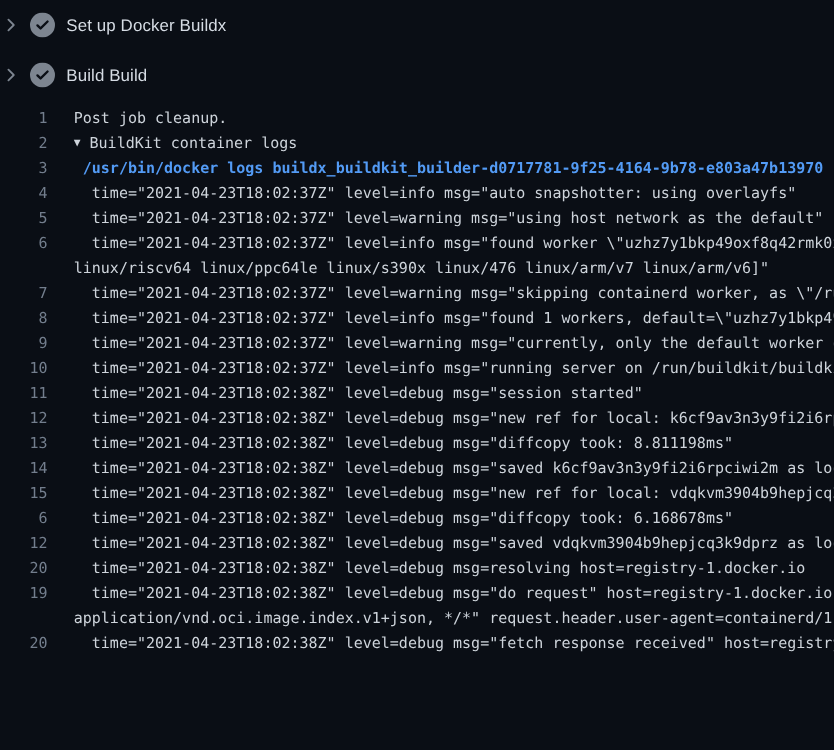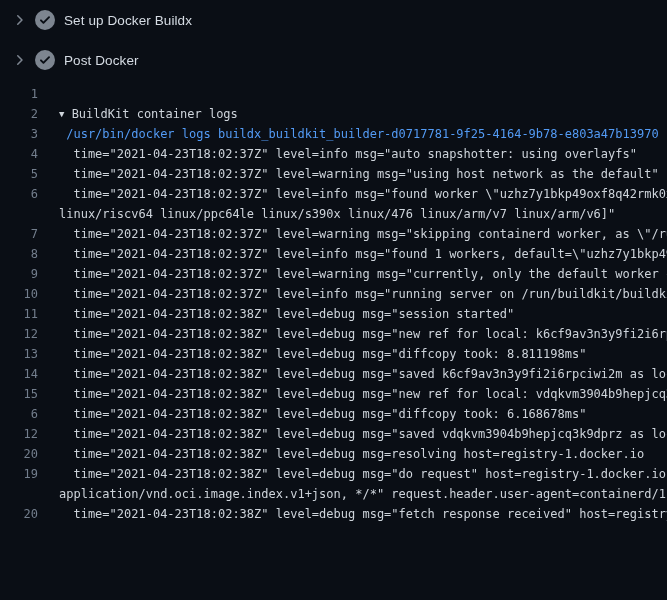--- a/index.html
+++ b/index.html
@@ -17,21 +17,21 @@
     position:relative;
     width:667px;height:600px;
     overflow:hidden;
     background:var(--bg);
     font-family:"Liberation Sans","DejaVu Sans",sans-serif;
   }
   
   .steps{width:100%;}
   .step-header{
     display:flex;align-items:center;
-    height:40px;padding-left:11px;
+    height:40px;
     cursor:pointer;
   }
   .step-header.expanded{background:var(--header-bg);height:38px;}
   .step-header .chev{width:16px;height:16px;flex:0 0 16px;display:flex;align-items:center;justify-content:center;}
   .step-header .chev svg{fill:var(--icon);}
   .step-header .chev .down{display:none;}
   .step-header.expanded .chev .down{display:block;}
   .step-header .check{margin-left:8px;width:20px;height:20px;flex:0 0 20px;}
   .step-header .check svg{display:block;fill:var(--icon);}
   .step-header .title{
@@ -51,21 +51,21 @@
   .log-row{display:flex;height:20px;white-space:pre;}
   .ln{
     flex:0 0 38px;width:38px;
     text-align:right;
     color:var(--line-num);
     text-decoration:none;
     cursor:pointer;
     user-select:none;
   }
   .lt{padding-left:21px;white-space:pre;}
-  .lt.command{color:var(--command);font-weight:normal;}
+  .lt.command{color:var(--command);font-weight:bold;}
   .lt.group{cursor:pointer;}
   .lt .toggle{color:var(--log-text);font-size:9px;display:inline-block;transform:translateY(-1px);}
 </style>
 </head>
 <body>
 
 <div class="viewer">
 
   <div class="steps">
 
@@ -90,29 +90,30 @@
         <svg class="right" width="16" height="16" viewBox="0 0 16 16">
             <path d="M6.22 3.22a.75.75 0 011.06 0l4.25 4.25a.75.75 0 010 1.06l-4.25 4.25a.75.75 0 01-1.06-1.06L9.94 8 6.22 4.28a.75.75 0 010-1.06z"></path>
           </svg>
 
       </span>
       <span class="check">
         <svg width="20" height="20" viewBox="0 0 16 16">
             <path fill-rule="evenodd" d="M8 16A8 8 0 108 0a8 8 0 000 16zm3.78-9.72a.75.75 0 00-1.06-1.06L6.75 9.19 5.28 7.72a.75.75 0 00-1.06 1.06l2 2a.75.75 0 001.06 0l4.5-4.5z"></path>
           </svg>
       </span>
-      <span class="title">Post Docker</span>
+      <span class="title">Build Build</span>
     </div>
 
 
   </div>
 
   <div class="log">
     <div class="log-row">
       <a class="ln">1</a>
+      <span class="lt">Post job cleanup.</span>
     </div>
 
     <div class="log-row">
       <a class="ln">2</a>
       <span class="lt group"><span class="toggle">▼</span> BuildKit container logs</span>
     </div>
 
     <div class="log-row">
       <a class="ln">3</a>
       <span class="lt command"> /usr/bin/docker logs buildx_buildkit_builder-d0717781-9f25-4164-9b78-e803a47b13970</span>

